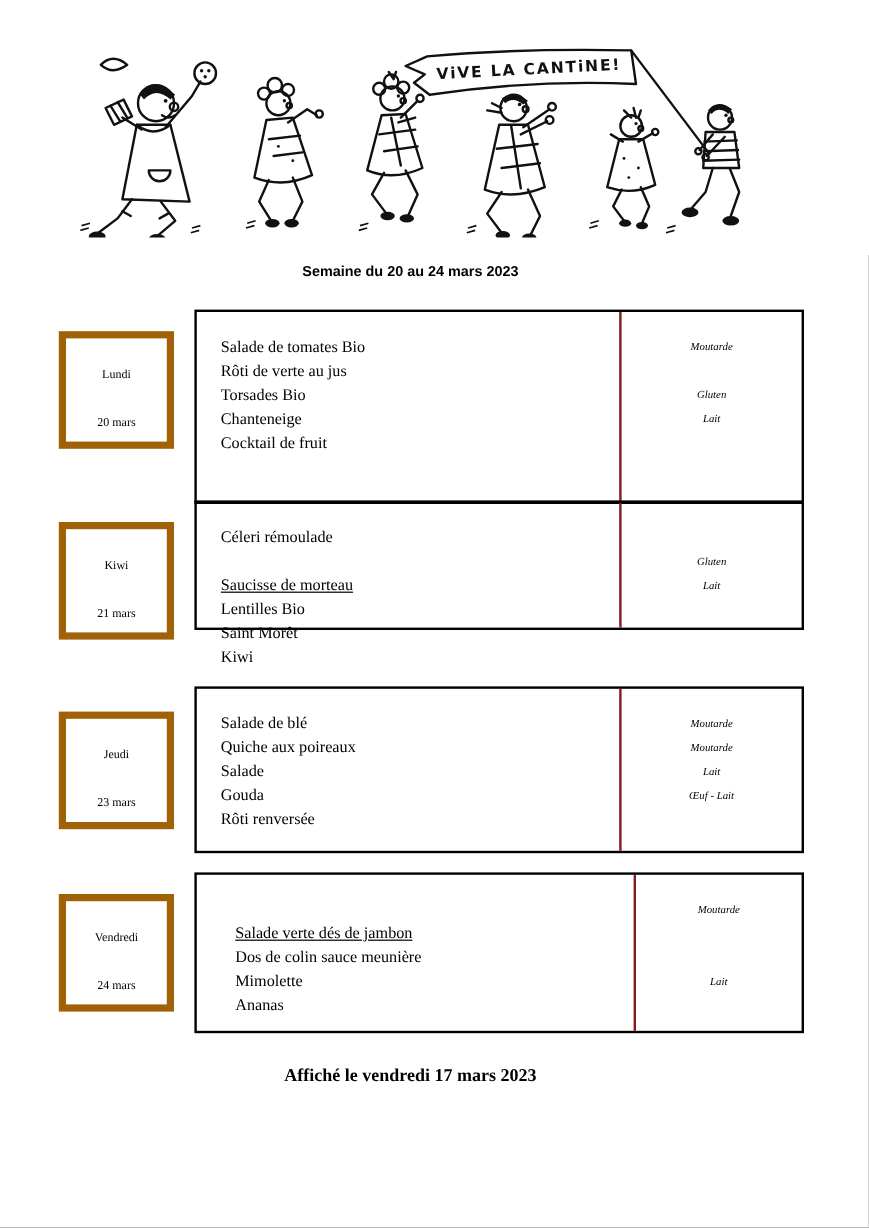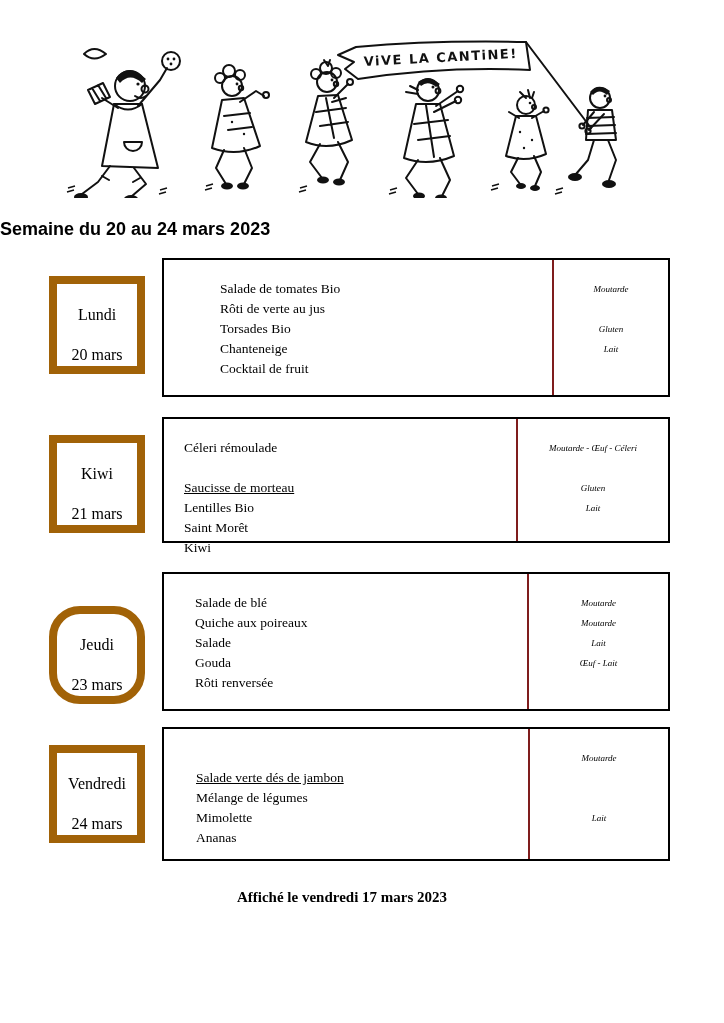--- a/index.html
+++ b/index.html
@@ -3,28 +3,28 @@
 <meta charset="utf-8">
 <style>
   html,body { margin:0; padding:0; background:#888; }
   .page {
     position:relative; width:724px; height:1023px; margin:0 auto;
     background:#ffffff; color:#000; overflow:hidden;
     font-family:"Liberation Serif", serif;
   }
   .illustration { position:absolute; left:64px; top:40px; width:584px; height:158px; }
   .doc-title {
-    position:absolute; top:219px; left:0; width:684px; text-align:left;
-    font-family:"Liberation Sans", sans-serif; font-weight:bold; font-size:18px;
+    position:absolute; top:219px; left:0; width:684px; text-align:center;
+    font-family:"Liberation Sans", sans-serif; font-weight:bold; font-size:12px;
   }
   .day-block { position:absolute; left:0; width:724px; }
   .day-box {
     position:absolute; left:49px; width:96px; height:98px;
-    border:8px solid #a16207; box-sizing:border-box; text-align:center;
-    font-size:16px;
+    border:6px solid #a16207; box-sizing:border-box; text-align:center;
+    font-size:10px;
   }
   .day-name { margin-top:21px; line-height:20px; }
   .day-date { margin-top:20px; line-height:20px; }
   .menu-box {
     position:absolute; left:162px; top:0; width:508px;
     border:2px solid #000; box-sizing:border-box; display:flex;
   }
   .items-col { width:352px; box-sizing:border-box; padding:19px 0 0 20px; }
   .allergen-col {
     flex:1; border-left:2px solid #7f1d1d; box-sizing:border-box;
@@ -175,21 +175,21 @@
     </g>
   </svg>
 
   <div class="doc-title">Semaine du 20 au 24 mars 2023</div>
 
   <div class="day-block" style="top:258px;">
     <div class="day-box" style="top:18px;">
       <div class="day-name">Lundi</div>
       <div class="day-date">20 mars</div>
     </div>
-    <div class="menu-box" style="height:139px;padding-left:36px;">
+    <div class="menu-box" style="height:162px;">
       <div class="items-col">
           <div class="item-row">Salade de tomates Bio</div>
           <div class="item-row">Rôti de verte au jus</div>
           <div class="item-row">Torsades Bio</div>
           <div class="item-row">Chanteneige</div>
           <div class="item-row">Cocktail de fruit</div>
         </div>
       <div class="allergen-col">
           <div class="allergen-row">Moutarde</div>
           <div class="allergen-row"></div>
@@ -198,44 +198,43 @@
           <div class="allergen-row"></div>
         </div>
     </div>
   </div>
 
   <div class="day-block" style="top:417px;">
     <div class="day-box" style="top:18px;">
       <div class="day-name">Kiwi</div>
       <div class="day-date">21 mars</div>
     </div>
-    <div class="menu-box" style="height:126px;">
+    <div class="menu-box" style="height:108px;">
       <div class="items-col">
           <div class="item-row">Céleri rémoulade</div>
           <div class="item-row underline">Saucisse de morteau</div>
           <div class="item-row">Lentilles Bio</div>
           <div class="item-row">Saint Morêt</div>
           <div class="item-row">Kiwi</div>
         </div>
       <div class="allergen-col">
-          <div class="allergen-row">Moutarde - Œuf - Céleri</div>
           <div class="allergen-row"></div>
           <div class="allergen-row">Gluten</div>
           <div class="allergen-row">Lait</div>
           <div class="allergen-row"></div>
         </div>
     </div>
   </div>
 
   <div class="day-block" style="top:572px;">
-    <div class="day-box" style="top:34px;border-radius:31px;">
+    <div class="day-box" style="top:21px;">
       <div class="day-name">Jeudi</div>
       <div class="day-date">23 mars</div>
     </div>
-    <div class="menu-box" style="height:139px;padding-left:11px;">
+    <div class="menu-box" style="height:139px;">
       <div class="items-col">
           <div class="item-row">Salade de blé</div>
           <div class="item-row">Quiche aux poireaux</div>
           <div class="item-row">Salade</div>
           <div class="item-row">Gouda</div>
           <div class="item-row">Rôti renversée</div>
         </div>
       <div class="allergen-col">
           <div class="allergen-row">Moutarde</div>
           <div class="allergen-row">Moutarde</div>
@@ -246,21 +245,21 @@
   </div>
 
   <div class="day-block" style="top:727px;">
     <div class="day-box" style="top:18px;">
       <div class="day-name">Vendredi</div>
       <div class="day-date">24 mars</div>
     </div>
     <div class="menu-box" style="height:134px;padding-left:12px;">
       <div class="items-col">
           <div class="item-row underline">Salade verte dés de jambon</div>
-          <div class="item-row">Mélange de légumes</div>
+          <div class="item-row">Dos de colin sauce meunière</div>
           <div class="item-row">Mimolette</div>
           <div class="item-row">Ananas</div>
         </div>
       <div class="allergen-col">
           <div class="allergen-row">Moutarde</div>
           <div class="allergen-row"></div>
           <div class="allergen-row"></div>
           <div class="allergen-row">Lait</div>
           <div class="allergen-row"></div>
         </div>

